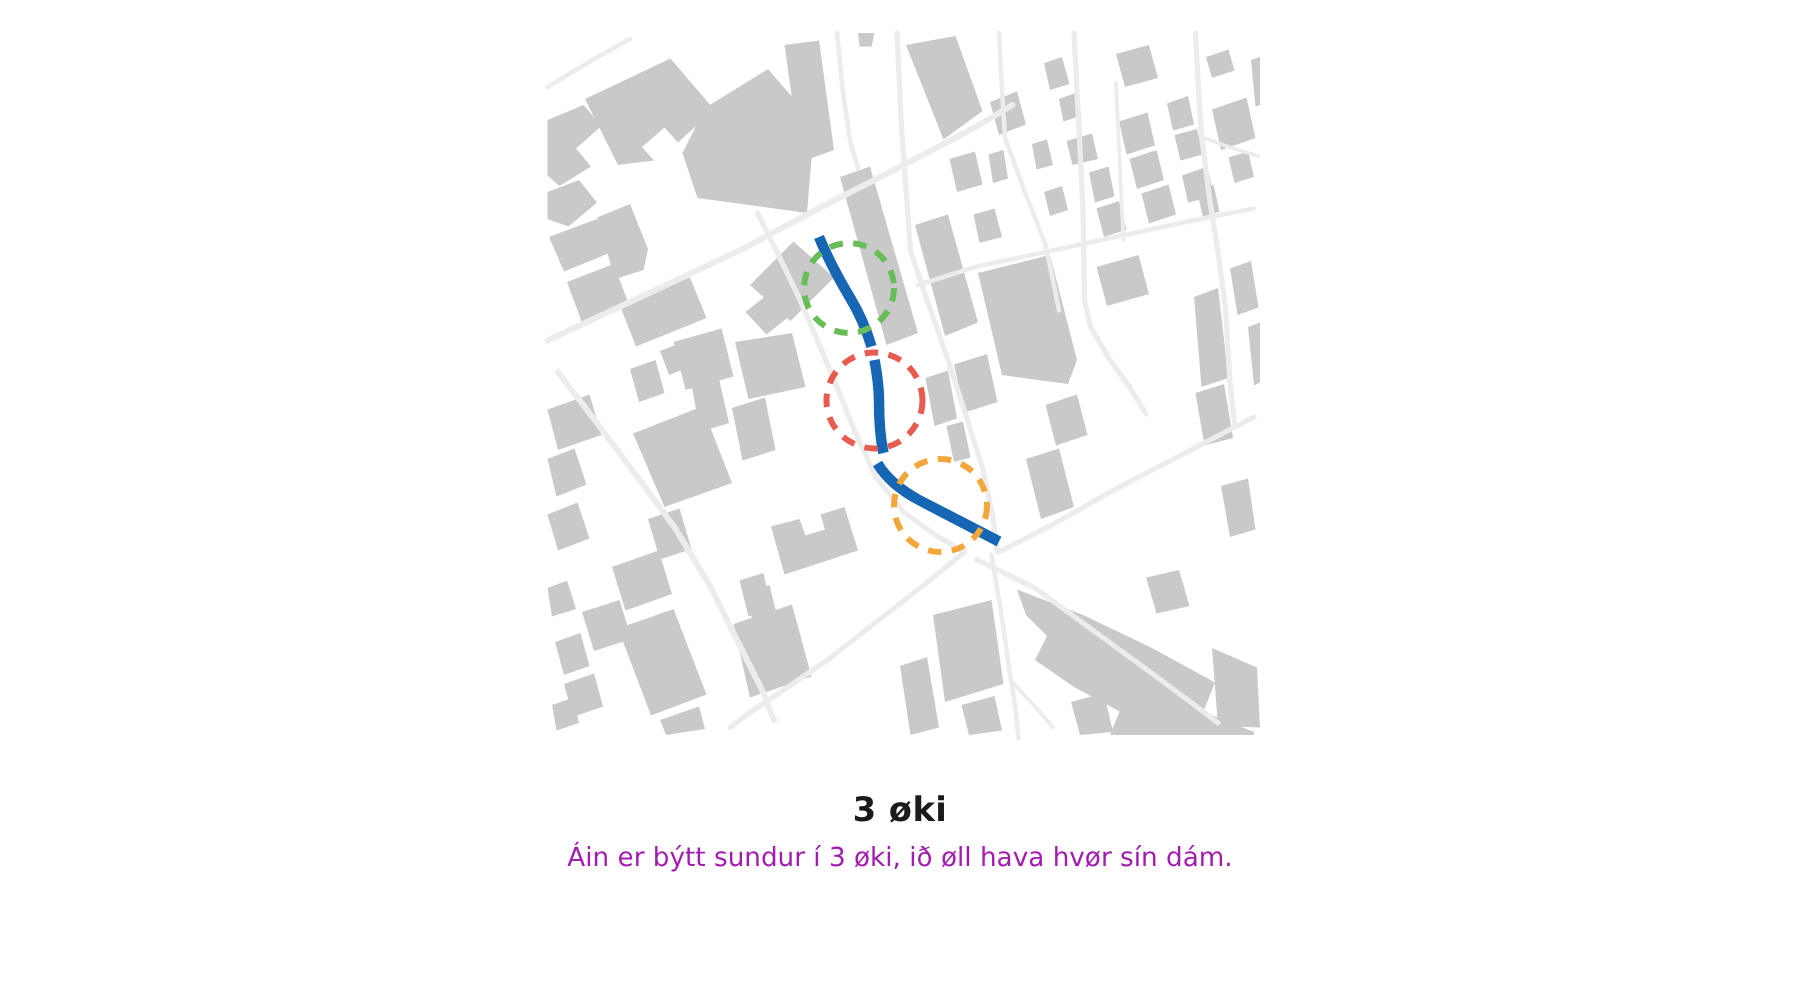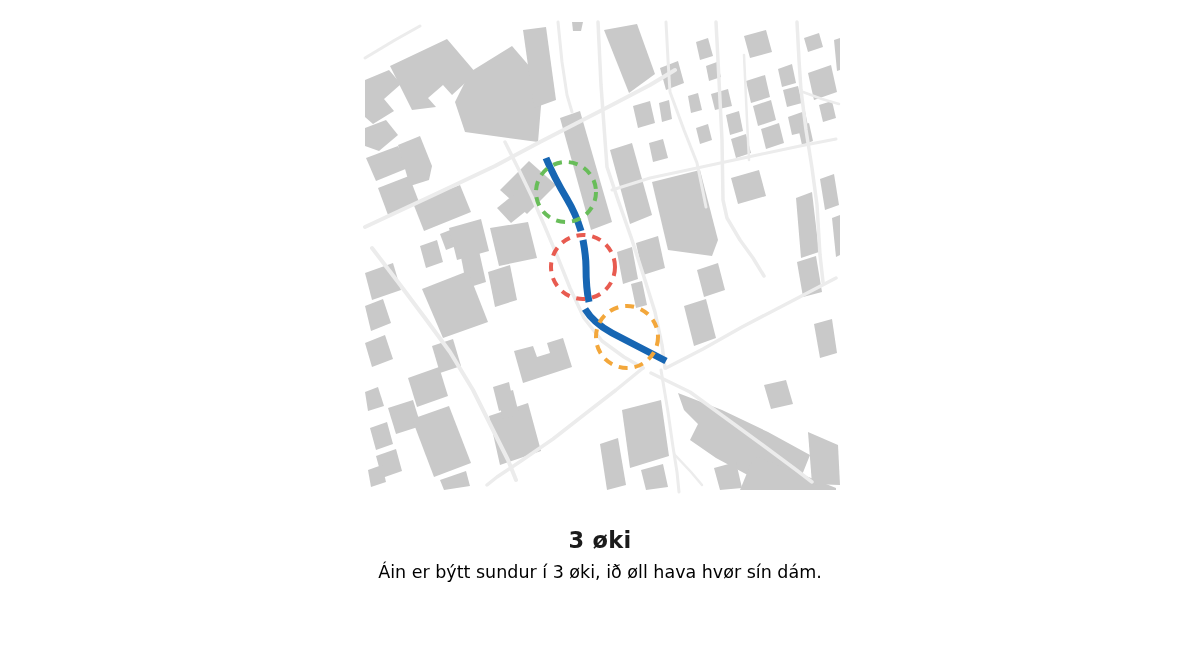--- a/index.html
+++ b/index.html
@@ -36,21 +36,21 @@
     color: #1b1b1b;
     letter-spacing: 0.3px;
   }
   .fig-caption {
     position: absolute;
     top: 562px;
     left: 0;
     width: 1200px;
     text-align: center;
     font-size: 17.5px;
-    color: #000000;
+    color: #a21caf;
   }
 </style>
 </head>
 <body>
 
 <div class="stage">
 
   <div class="map-wrap">
     <svg width="490" height="478" viewBox="355 18 490 478" xmlns="http://www.w3.org/2000/svg">
       <g>

